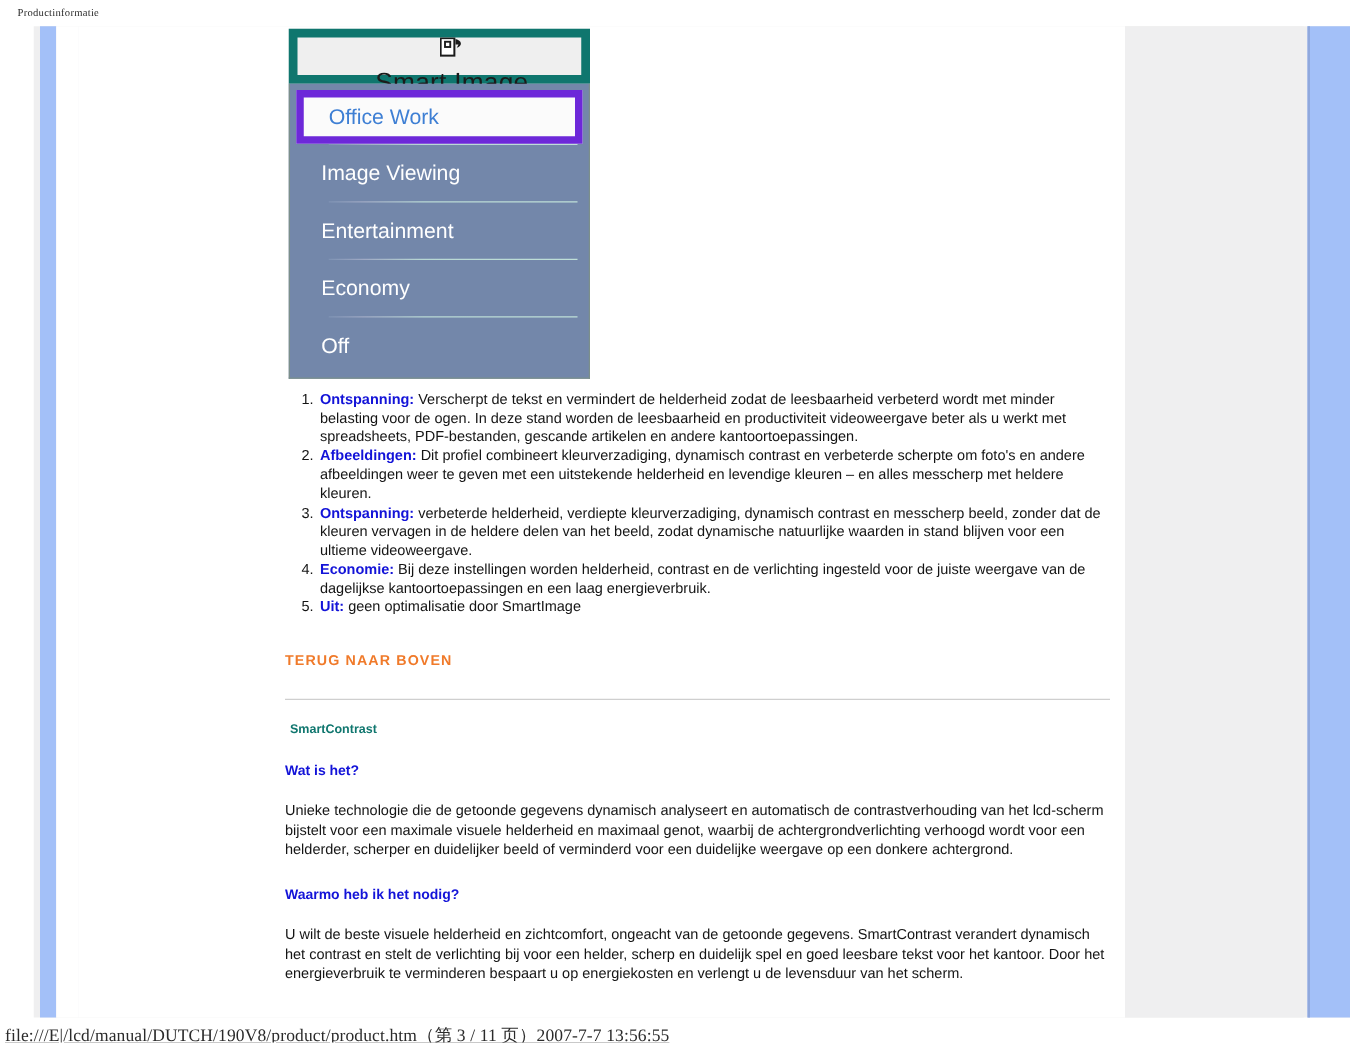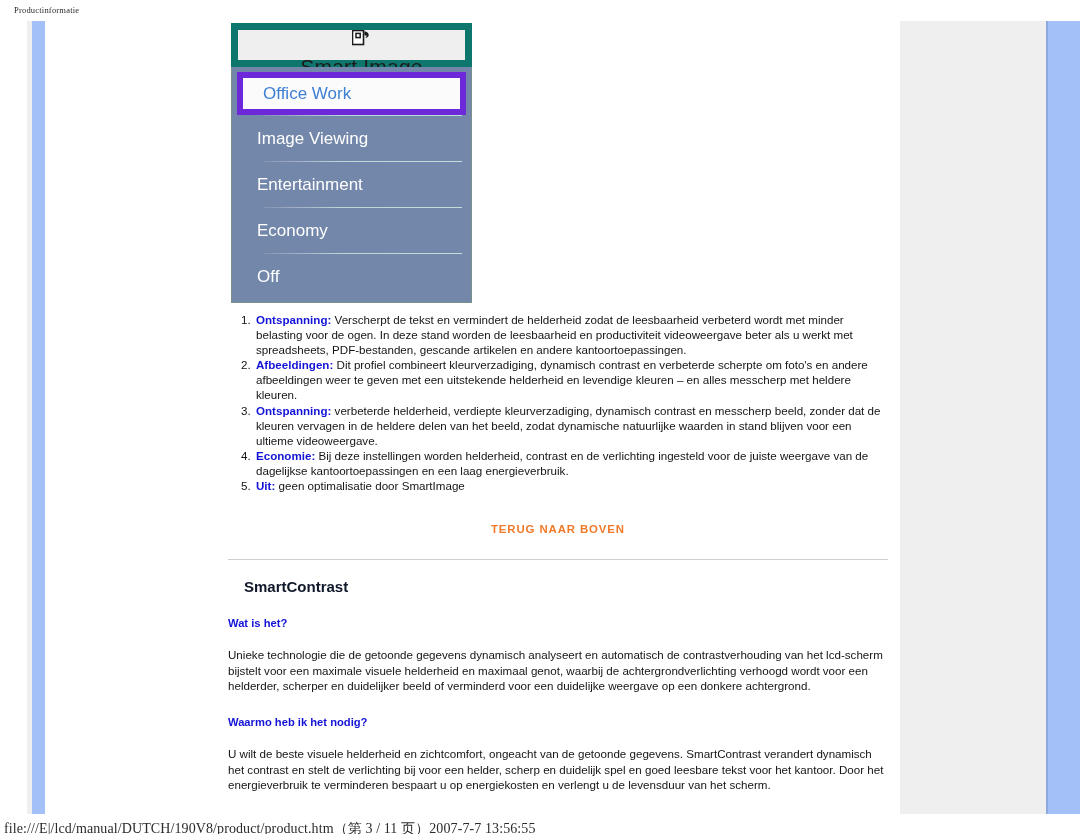--- a/index.html
+++ b/index.html
@@ -171,42 +171,42 @@
   ol.profiles li {
     margin: 0 0 0 0;
     padding-left: 2px;
   }
   ol.profiles li .term {
     color: #1313d8;
     font-weight: bold;
   }
 
   .top-link-wrap {
-    text-align: center;
+    text-align: left;
     margin-top: 26px;
   }
   .top-link {
     font-size: 11.4px;
     color: #f07a2a;
     font-weight: bold;
     letter-spacing: .9px;
     text-decoration: none;
   }
   .hr-rule {
     margin-top: 22px;
     border: none;
     border-top: 1px solid #cfcfcf;
     height: 0;
   }
 
   h2.sec-title {
-    font-size: 15px;
-    color: #0f172a;
-    font-weight: bold;
-    margin: 18px 0 0 16px;
+    font-size: 10px;
+    color: #0f766e;
+    font-weight: bold;
+    margin: 18px 0 0 4px;
   }
   h3.sub-title {
     font-size: 11.2px;
     color: #1313d8;
     font-weight: bold;
     margin: 22px 0 0 0;
   }
   p.body-text {
     font-size: 11.6px;
     line-height: 15.6px;

